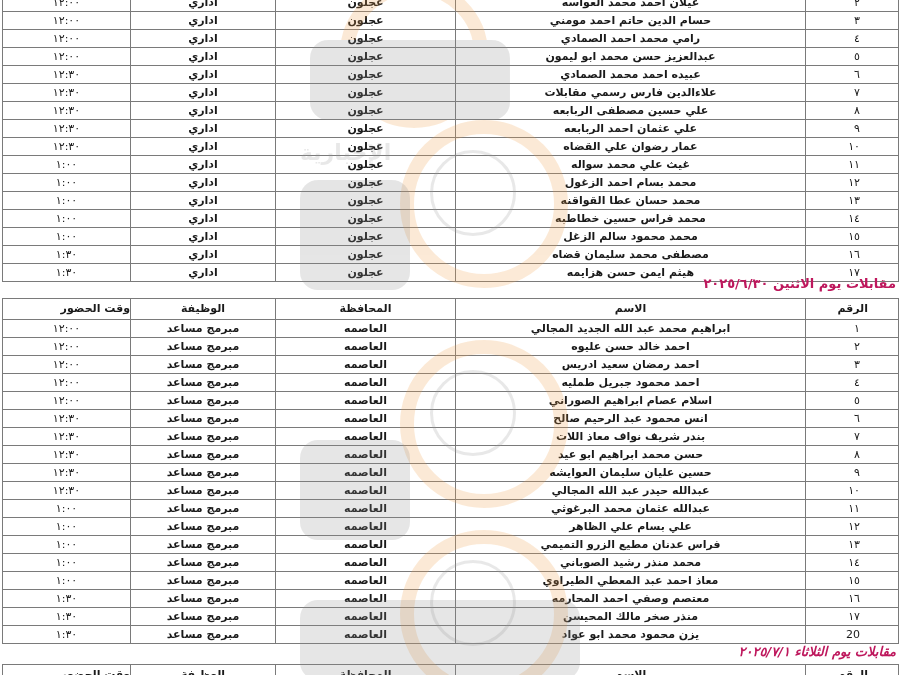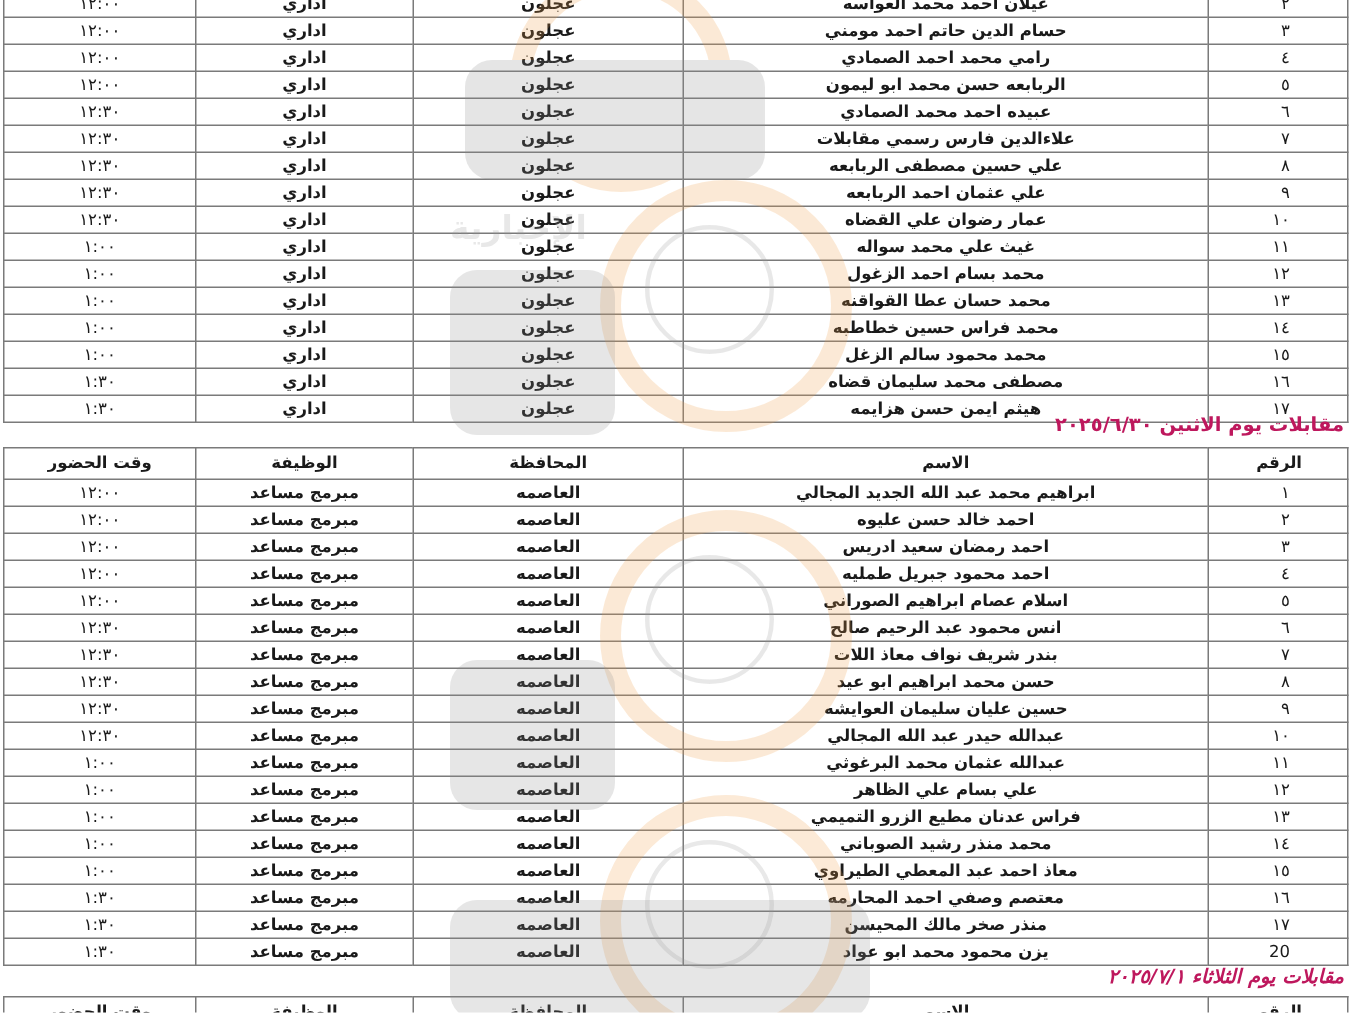--- a/index.html
+++ b/index.html
@@ -9,21 +9,21 @@
   table.grid { position:absolute; left:2px; width:896px; border-collapse:collapse;
                table-layout:fixed; direction:rtl; font-size:11px; }
   table.grid td, table.grid th { border:1px solid #7a7a7a; height:17px; padding:0;
                text-align:center; vertical-align:middle; white-space:nowrap; overflow:hidden;
                line-height:16px; font-weight:bold; }
   table.grid th { font-weight:bold; font-size:11px; height:20px; }
   table.grid td.num { text-align:right; padding-right:38px; font-weight:normal; }
   table.grid th.num { text-align:right; padding-right:30px; }
   table.grid td.name { font-weight:bold; }
   table.grid td.time { font-weight:normal; text-align:center; padding-left:0; }
-  table.grid th.time { text-align:center; }
+  table.grid th.time { text-align:right; }
   col.c-num { width:93px; }
   col.c-name { width:350px; }
   col.c-gov { width:180px; }
   col.c-job { width:145px; }
   col.c-time { width:128px; }
   .section-title { position:absolute; right:4px; direction:rtl; font-weight:bold;
                    font-size:13px; color:#be185d; }
   
   .wm { position:absolute; pointer-events:none; opacity:0.22; }
   .wm .ring { position:absolute; border-radius:50%; border:14px solid #f0a04a; }
@@ -61,21 +61,21 @@
         </tr>
         <tr>
           <td class="num">٤</td>
           <td class="name">رامي محمد احمد الصمادي</td>
           <td>عجلون</td>
           <td>اداري</td>
           <td class="time">١٢:٠٠</td>
         </tr>
         <tr>
           <td class="num">٥</td>
-          <td class="name">الربابعه حسن محمد ابو ليمون</td>
+          <td class="name">عبدالعزيز حسن محمد ابو ليمون</td>
           <td>عجلون</td>
           <td>اداري</td>
           <td class="time">١٢:٠٠</td>
         </tr>
         <tr>
           <td class="num">٦</td>
           <td class="name">عبيده احمد محمد الصمادي</td>
           <td>عجلون</td>
           <td>اداري</td>
           <td class="time">١٢:٣٠</td>

